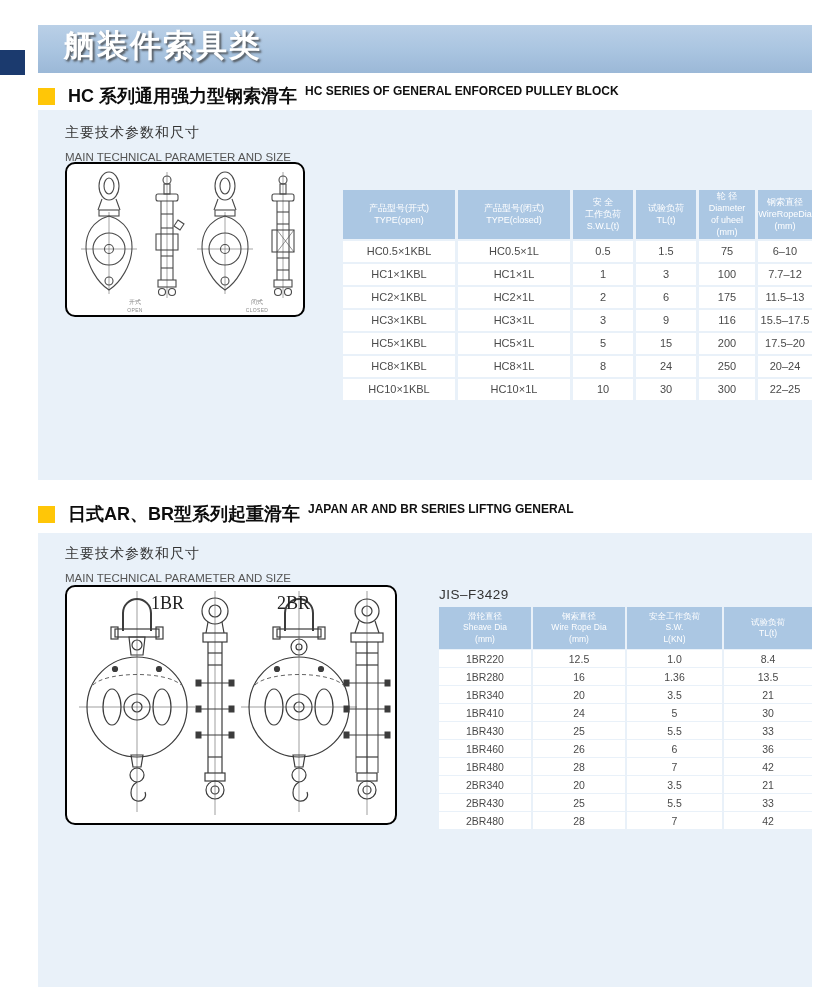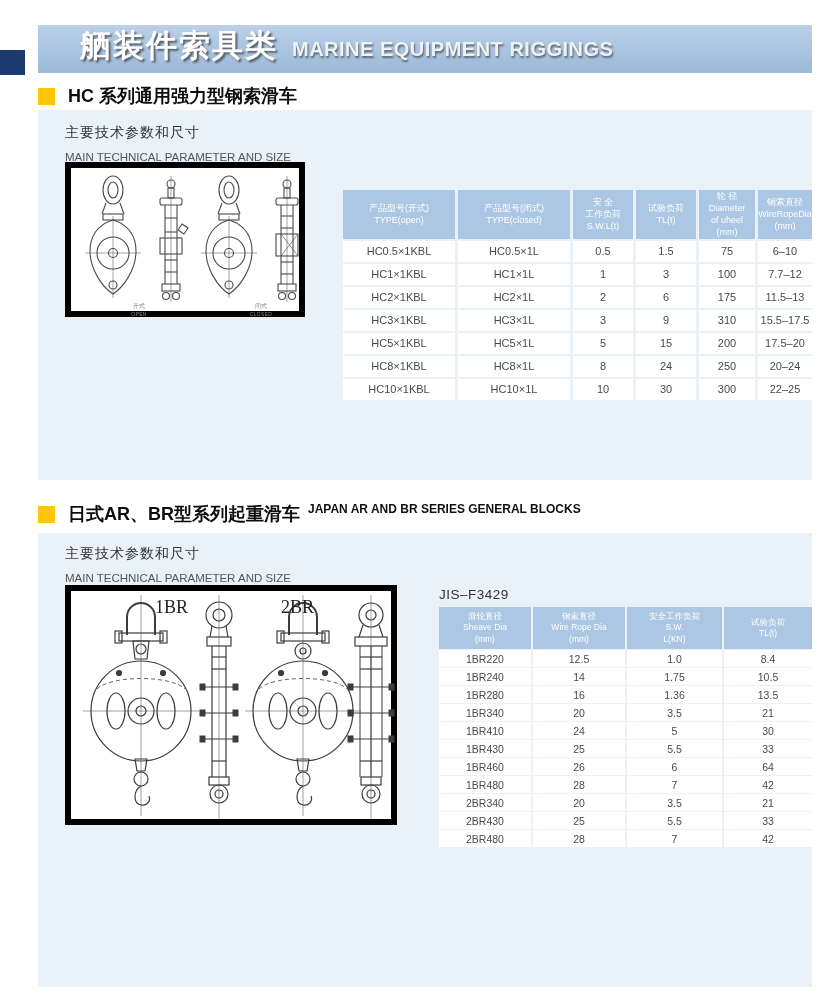--- a/index.html
+++ b/index.html
@@ -3,21 +3,21 @@
 <meta charset="utf-8">
 <style>
   * { margin:0; padding:0; box-sizing:border-box; }
   body { background:#ffffff; font-family:"Liberation Sans", sans-serif; }
   .page { position:relative; width:830px; height:1000px; background:#fff; overflow:hidden; }
 
   
   .navy-sq { position:absolute; left:0; top:50px; width:25px; height:25px; background:#1b3a6e; }
   .banner { position:absolute; left:38px; top:25px; width:774px; height:48px;
             background:linear-gradient(180deg,#bad0e7 0%,#a9c4e0 55%,#9bb8d7 100%);
-            display:flex; align-items:baseline; padding-left:42px; }
+            display:flex; align-items:baseline; padding-left:26px; }
   .banner .zh { font-size:31px; font-weight:bold; color:#ffffff; letter-spacing:2px;
                 text-shadow:2px 2px 2px rgba(60,60,60,0.75); }
   .banner .en { font-size:20px; font-weight:bold; color:#eef2f5; margin-left:14px; letter-spacing:0.5px;
                 text-shadow:1px 2px 2px rgba(60,60,60,0.7); }
 
   
   .sec-head { position:absolute; left:38px; display:flex; align-items:flex-start; }
   .sec-head .bullet { width:17px; height:17px; background:#ffc607; align-self:center; margin-right:13px; }
   .sec-head .zh { font-size:18px; font-weight:bold; color:#0d0d0d; }
   .sec-head .en { font-size:12px; font-weight:bold; color:#111; margin-left:8px; }
@@ -26,21 +26,21 @@
 
   
   .panel { position:absolute; left:38px; width:774px; background:#e9f1f9; }
   #panel1 { top:110px; height:370px; }
   #panel2 { top:533px; height:454px; }
 
   .subhead { position:absolute; left:27px; }
   .subhead .zh { font-size:14px; color:#333; letter-spacing:1px; }
   .subhead .en { font-size:11.5px; color:#555; margin-top:9px; }
 
-  .draw-box { position:absolute; background:#ffffff; border:6px solid #000000; border-radius:0; }
+  .draw-box { position:absolute; background:#ffffff; border:2px solid #000000; border-radius:10px; }
   #draw1 { left:27px; top:52px; width:240px; height:155px; }
   #draw2 { left:27px; top:52px; width:332px; height:240px; }
 
   .fig-label { position:absolute; text-align:center; color:#8a8a8a; line-height:1.25; }
   .fig-label .t1 { font-size:6px; }
   .fig-label .t2 { font-size:5px; letter-spacing:0.3px; }
   .br-label { position:absolute; font-family:"Liberation Serif", serif; font-size:18px; color:#222; }
 
   
   table { border-collapse:separate; table-layout:fixed; }
@@ -62,26 +62,26 @@
 </style>
 </head>
 <body>
 
 <div class="page">
 
   <div class="navy-sq"></div>
 
   <div class="banner">
     <span class="zh">舾装件索具类</span>
-    <span class="en">MARINE EQUIPMENT RIGGINGS</span>
   </div>
 
   <div class="sec-head" id="sec1-head">
     <span class="bullet"></span>
     <span class="zh">HC 系列通用强力型钢索滑车</span>
+    <span class="en">HC SERIES OF GENERAL ENFORCED PULLEY BLOCK</span>
   </div>
 
   <div class="panel" id="panel1">
     <div class="subhead" style="top:14px;">
       <div class="zh">主要技术参数和尺寸</div>
       <div class="en">MAIN TECHNICAL PARAMETER AND SIZE</div>
     </div>
 
     <div class="draw-box" id="draw1">
       <svg width="236" height="151" viewBox="0 0 236 151">
@@ -202,21 +202,21 @@
             <td>2</td>
             <td>6</td>
             <td>175</td>
             <td>11.5–13</td>
           </tr>
           <tr>
             <td>HC3×1KBL</td>
             <td>HC3×1L</td>
             <td>3</td>
             <td>9</td>
-            <td>310</td>
+            <td>116</td>
             <td>15.5–17.5</td>
           </tr>
           <tr>
             <td>HC5×1KBL</td>
             <td>HC5×1L</td>
             <td>5</td>
             <td>15</td>
             <td>200</td>
             <td>17.5–20</td>
           </tr>
@@ -236,21 +236,21 @@
             <td>300</td>
             <td>22–25</td>
           </tr>
         </tbody>
     </table>
   </div>
 
   <div class="sec-head" id="sec2-head">
     <span class="bullet"></span>
     <span class="zh">日式AR、BR型系列起重滑车</span>
-    <span class="en">JAPAN AR AND BR SERIES GENERAL BLOCKS</span>
+    <span class="en">JAPAN AR AND BR SERIES LIFTNG GENERAL</span>
   </div>
 
   <div class="panel" id="panel2">
     <div class="subhead" style="top:12px;">
       <div class="zh">主要技术参数和尺寸</div>
       <div class="en">MAIN TECHNICAL PARAMETER AND SIZE</div>
     </div>
 
     <div class="draw-box" id="draw2">
       <span class="br-label" style="left:84px; top:6px;">1BR</span>
@@ -374,26 +374,20 @@
         </tr>
       </thead>
       <tbody>
           <tr>
             <td>1BR220</td>
             <td>12.5</td>
             <td>1.0</td>
             <td>8.4</td>
           </tr>
           <tr>
-            <td>1BR240</td>
-            <td>14</td>
-            <td>1.75</td>
-            <td>10.5</td>
-          </tr>
-          <tr>
             <td>1BR280</td>
             <td>16</td>
             <td>1.36</td>
             <td>13.5</td>
           </tr>
           <tr>
             <td>1BR340</td>
             <td>20</td>
             <td>3.5</td>
             <td>21</td>
@@ -407,21 +401,21 @@
           <tr>
             <td>1BR430</td>
             <td>25</td>
             <td>5.5</td>
             <td>33</td>
           </tr>
           <tr>
             <td>1BR460</td>
             <td>26</td>
             <td>6</td>
-            <td>64</td>
+            <td>36</td>
           </tr>
           <tr>
             <td>1BR480</td>
             <td>28</td>
             <td>7</td>
             <td>42</td>
           </tr>
           <tr>
             <td>2BR340</td>
             <td>20</td>

